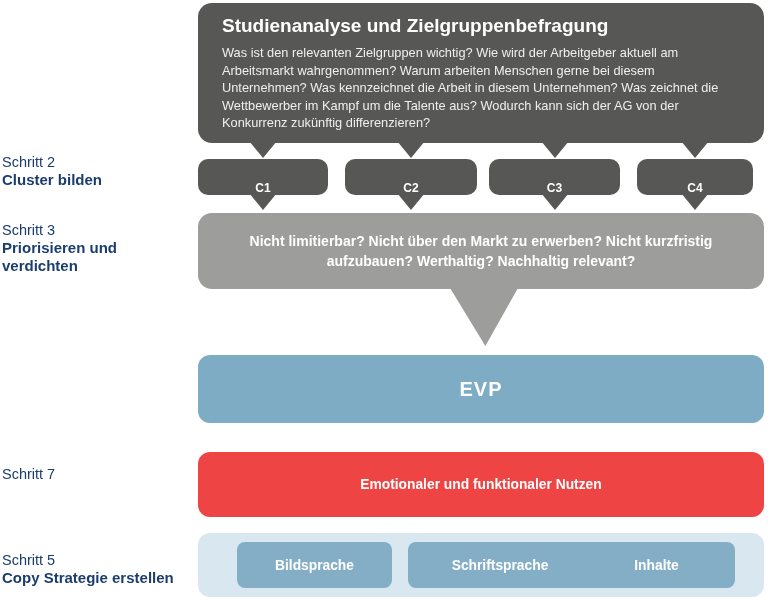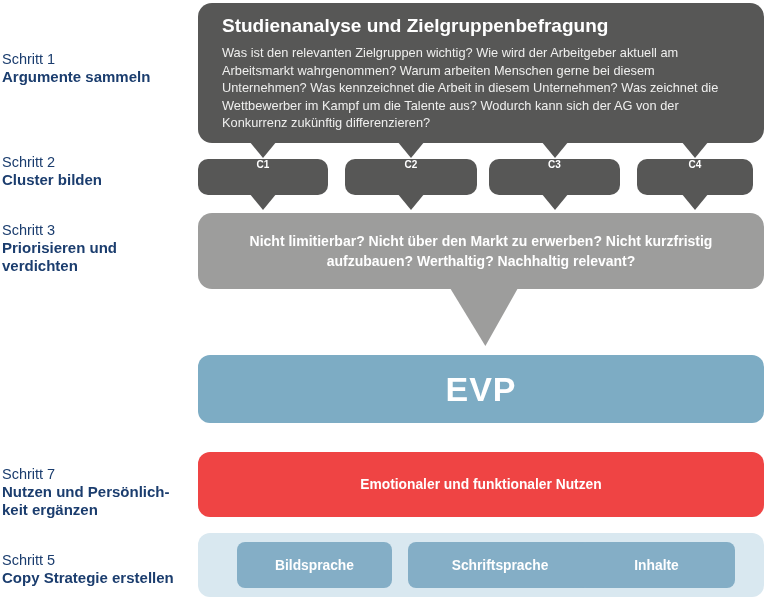--- a/index.html
+++ b/index.html
@@ -46,22 +46,22 @@
   .tail-row-top    { top: 141px; }
   .tail-row-bottom { top: 193px; }
   .tail-c1 { left: 249px; }
   .tail-c2 { left: 397px; }
   .tail-c3 { left: 541px; }
   .tail-c4 { left: 681px; }
 
   .cluster {
     position: absolute; top: 159px; height: 36px;
     background: #575756; border-radius: 10px;
-    color: #ffffff; font-weight: bold; font-size: 10px;
-    display: flex; align-items: flex-start; justify-content: center;
+    color: #ffffff; font-weight: bold; font-size: 12px;
+    display: flex; align-items: flex-end; justify-content: center;
   }
   .cluster-c1 { left: 198px; width: 130px; }
   .cluster-c2 { left: 345px; width: 132px; }
   .cluster-c3 { left: 489px; width: 131px; }
   .cluster-c4 { left: 637px; width: 116px; }
 
   .filter-box {
     position: absolute; left: 198px; top: 213px; width: 566px; height: 76px;
     background: #9d9d9c; border-radius: 14px;
     display: flex; align-items: center; justify-content: center;
@@ -74,21 +74,21 @@
     position: absolute; left: 450px; top: 288px; width: 68px; height: 58px;
     background: #9d9d9c;
     clip-path: polygon(0 0, 100% 0, 52% 100%);
   }
 
   .evp-box {
     position: absolute; left: 198px; top: 355px; width: 566px; height: 68px;
     background: #7dacc4; border-radius: 12px;
     display: flex; align-items: center; justify-content: center;
   }
-  .evp-label { color: #ffffff; font-weight: bold; font-size: 34px; letter-spacing: 1px; }
+  .evp-label { color: #ffffff; font-weight: bold; font-size: 20px; letter-spacing: 1px; }
 
   .benefit-box {
     position: absolute; left: 198px; top: 452px; width: 566px; height: 65px;
     background: #ef4444; border-radius: 12px;
     display: flex; align-items: center; justify-content: center;
   }
   .benefit-label { color: #ffffff; font-weight: bold; font-size: 13.8px; }
 
   .copy-box {
     position: absolute; left: 198px; top: 533px; width: 566px; height: 64px;
@@ -102,37 +102,31 @@
   }
   .copy-item-1 { left: 39px;  width: 155px; }
   .copy-item-2 { left: 210px; width: 184px; }
   .copy-item-3 { left: 380px; width: 157px; align-items: center; }
 </style>
 </head>
 <body>
 
 <div class="canvas">
 
-  <div class="step step1">
-    <div class="step-no">Schritt 1</div>
-    <div class="step-name">Argumente sammeln</div>
-  </div>
   <div class="step step2">
     <div class="step-no">Schritt 2</div>
     <div class="step-name">Cluster bilden</div>
   </div>
   <div class="step step3">
     <div class="step-no">Schritt 3</div>
     <div class="step-name">Priorisieren und
 verdichten</div>
   </div>
   <div class="step step4">
     <div class="step-no">Schritt 7</div>
-    <div class="step-name">Nutzen und Persönlich-
-keit ergänzen</div>
   </div>
   <div class="step step5">
     <div class="step-no">Schritt 5</div>
     <div class="step-name">Copy Strategie erstellen</div>
   </div>
 
   <div class="study-box">
     <div class="study-title">Studienanalyse und Zielgruppenbefragung</div>
     <div class="study-body">Was ist den relevanten Zielgruppen wichtig? Wie wird der Arbeitgeber aktuell am Arbeitsmarkt wahrgenommen? Warum arbeiten Menschen gerne bei diesem Unternehmen? Was kennzeichnet die Arbeit in diesem Unternehmen? Was zeichnet die Wettbewerber im Kampf um die Talente aus? Wodurch kann sich der AG von der Konkurrenz zukünftig differenzieren?</div>
   </div>

